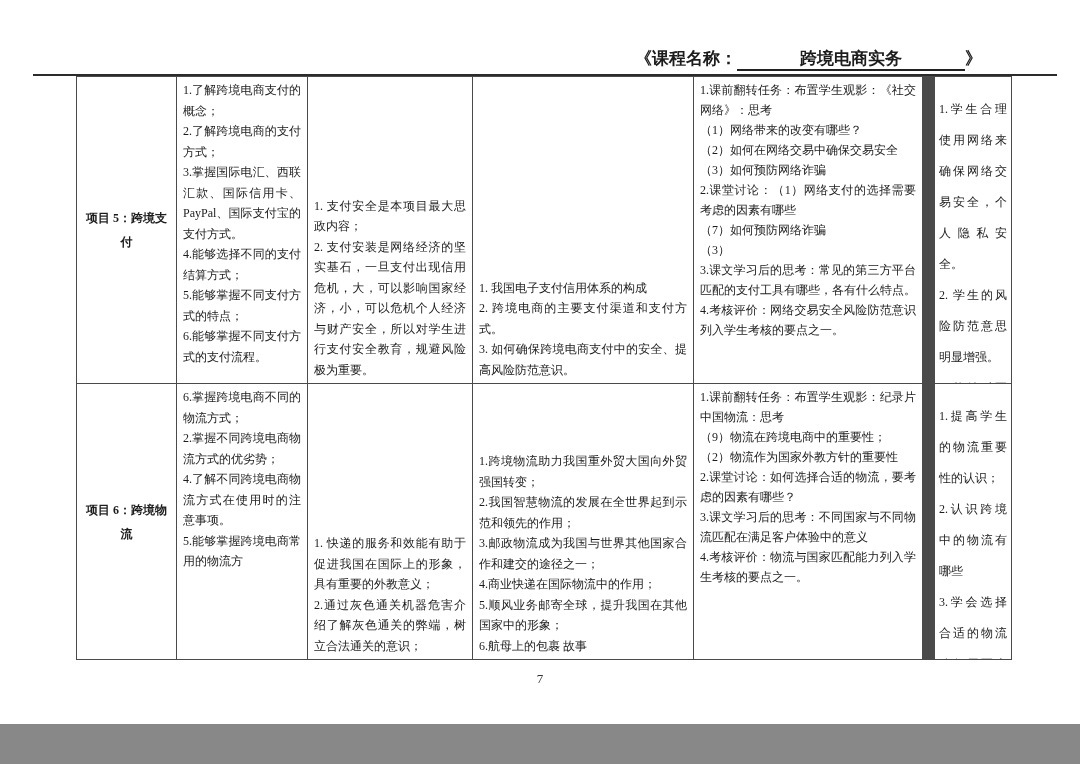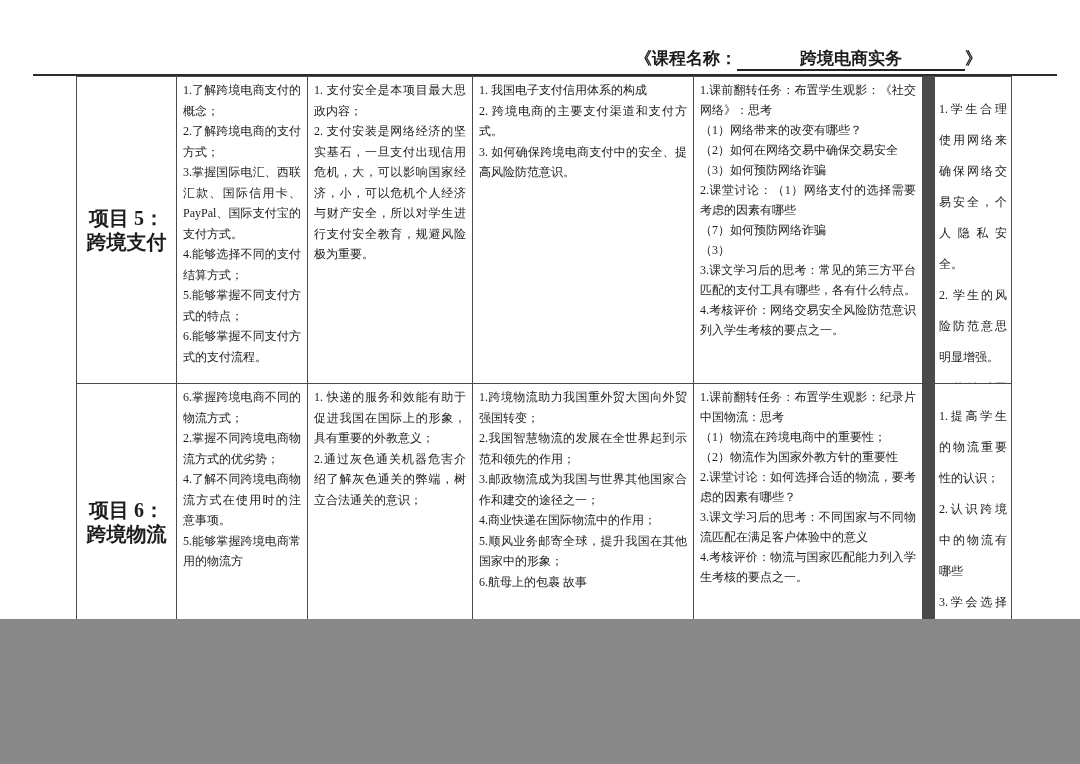--- a/index.html
+++ b/index.html
@@ -1,18 +1,18 @@
 <!DOCTYPE html>
 <html><head>
 <meta charset="utf-8">
 <style>
   html,body { margin:0; padding:0; background:#888; }
   .page {
     position:relative;
-    width:1080px; height:619px;
+    width:1080px; height:724px;
     margin:0 auto;
     background:#ffffff;
     font-family:"Liberation Serif","DejaVu Serif",serif;
     color:#1c1c1c;
     overflow:hidden;
   }
   
   .doc-header {
     position:absolute; top:47px; left:635px;
     font-size:17px; font-weight:bold; white-space:nowrap;
@@ -39,25 +39,25 @@
   .cell {
     background:#ffffff;
     padding:3px 6px;
     font-size:12px;
     line-height:20.5px;
     overflow:hidden;
   }
   .cell.project {
     display:flex; align-items:center; justify-content:center;
     text-align:center;
-    font-weight:bold; font-size:20px; line-height:24px;
+    font-weight:bold; font-size:12px; line-height:24px;
     padding:3px 4px;
   }
   .cell.center-v {
-    display:flex; flex-direction:column; justify-content:flex-start;
+    display:flex; flex-direction:column; justify-content:flex-end;
   }
   .cell.tight { line-height:20px; }
   .cell.narrow { line-height:31px; padding:17px 4px;margin-left:12px; }
   .cell-para {
     margin:0;
     text-align:justify;
     text-justify:inter-character;
   }
   .page-number {
     position:absolute; top:671px; left:0; width:100%;
@@ -124,21 +124,21 @@
     <div class="cell center-v">
         <p class="cell-para">1.跨境物流助力我国重外贸大国向外贸强国转变；</p>
         <p class="cell-para">2.我国智慧物流的发展在全世界起到示范和领先的作用；</p>
         <p class="cell-para">3.邮政物流成为我国与世界其他国家合作和建交的途径之一；</p>
         <p class="cell-para">4.商业快递在国际物流中的作用；</p>
         <p class="cell-para">5.顺风业务邮寄全球，提升我国在其他国家中的形象；</p>
         <p class="cell-para">6.航母上的包裹 故事</p>
       </div>
     <div class="cell tight">
         <p class="cell-para">1.课前翻转任务：布置学生观影：纪录片中国物流：思考</p>
-        <p class="cell-para">（1）物流在跨境电商中的重要性；</p>
+        <p class="cell-para">（9）物流在跨境电商中的重要性；</p>
         <p class="cell-para">（2）物流作为国家外教方针的重要性</p>
         <p class="cell-para">2.课堂讨论：如何选择合适的物流，要考虑的因素有哪些？</p>
         <p class="cell-para">3.课文学习后的思考：不同国家与不同物流匹配在满足客户体验中的意义</p>
         <p class="cell-para">4.考核评价：物流与国家匹配能力列入学生考核的要点之一。</p>
       </div>
     <div class="cell narrow">
         <p class="cell-para">1.提高学生的物流重要性的认识；</p>
         <p class="cell-para">2.认识跨境中的物流有哪些</p>
         <p class="cell-para">3.学会选择合适的物流确保用至上的服务理念。</p>
       </div>

